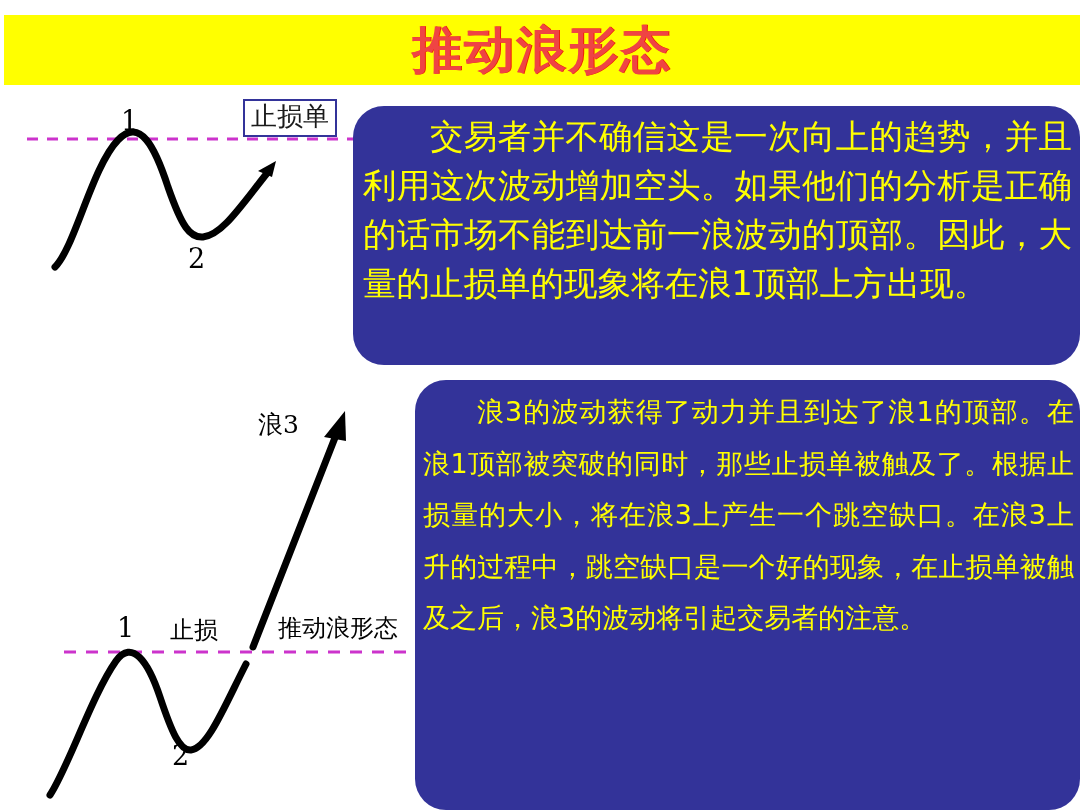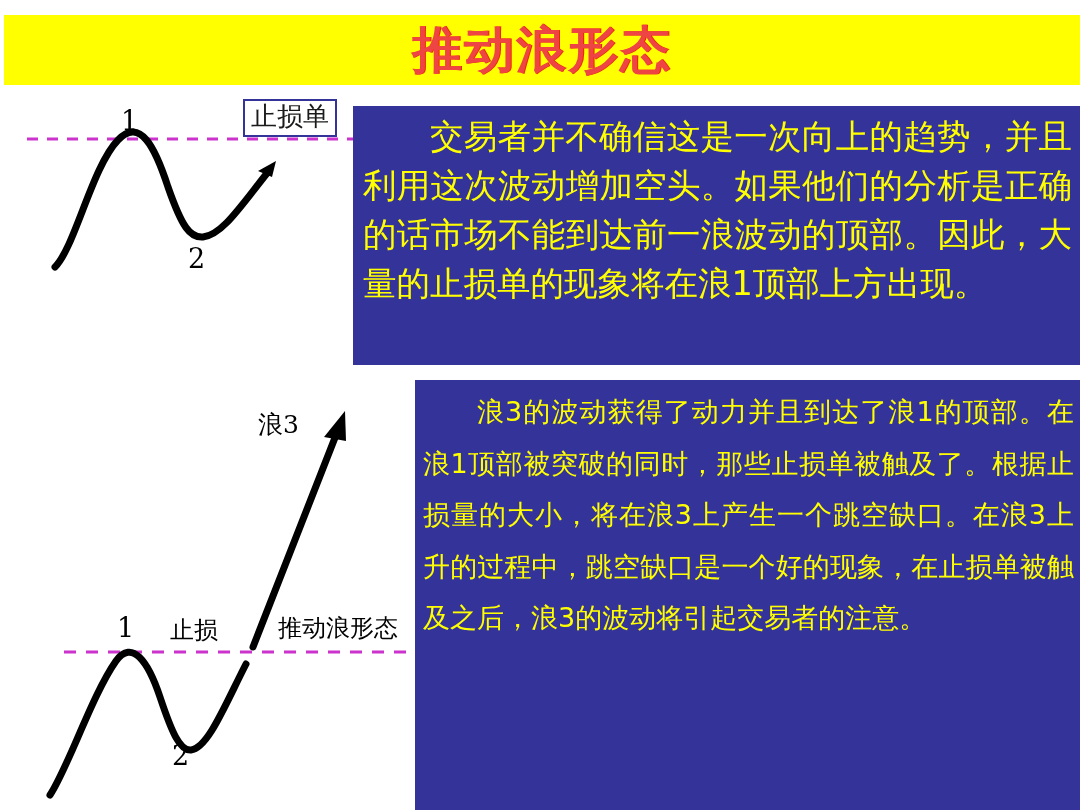--- a/index.html
+++ b/index.html
@@ -100,20 +100,21 @@
   #label-stop    { left: 170px; top: 614px; }
   #label-gap     { left: 278px; top: 612px; }
 
   
   .text-panel {
     position: absolute;
     background: #333399;
     color: #ffff00;
     font-family: "DejaVu Sans", "Liberation Sans", sans-serif;
     box-sizing: border-box;
+    border-radius: 31px;
   }
   #panel-top {
     left: 353px;
     top: 106px;
     width: 727px;
     height: 259px;
     padding: 6px 8px 4px 10px;
     font-size: 33.5px;
     line-height: 49px;
     letter-spacing: 0px;

